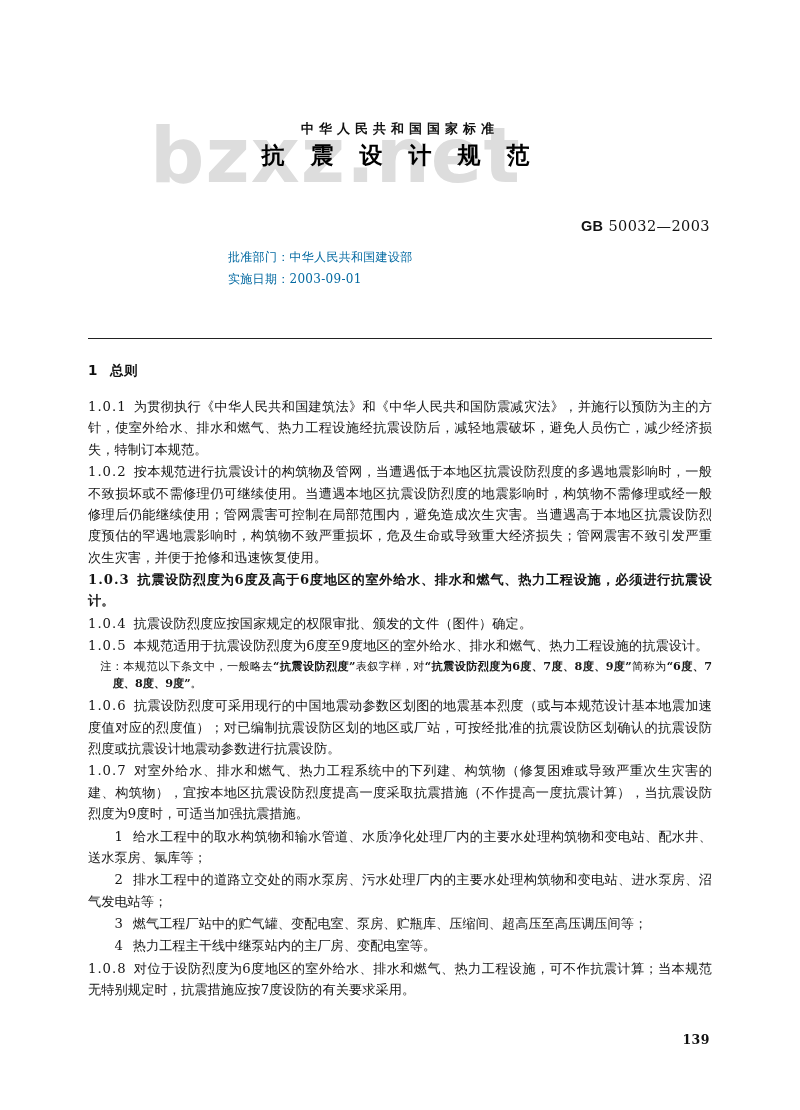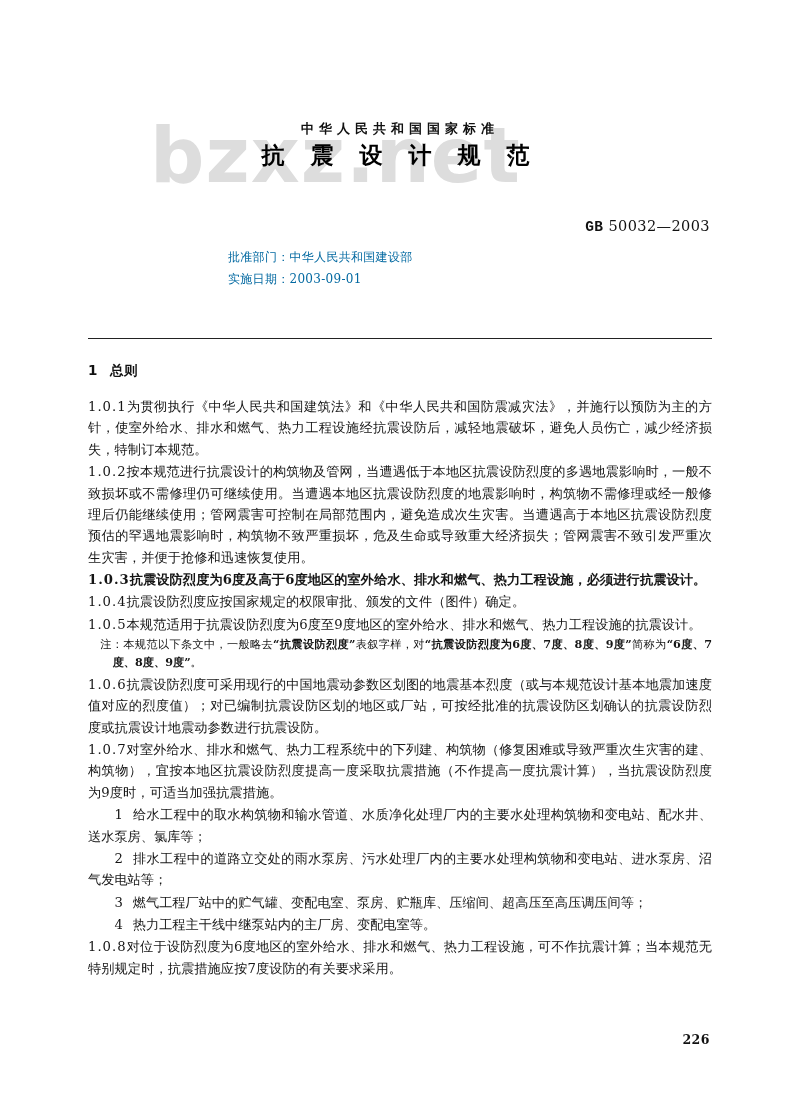--- a/index.html
+++ b/index.html
@@ -73,21 +73,21 @@
   .std-number {
     position: absolute;
     right: 90px;
     top: 218px;
     font-family: "DejaVu Serif", "Liberation Serif", serif;
     font-size: 14.5px;
     letter-spacing: 0.4px;
     color: #111;
   }
   .std-number b {
-    font-family: Liberation Mono, monospace;
+    font-family: Liberation Sans, sans-serif;
     font-weight: bold;
   }
 
   
   .approval {
     position: absolute;
     left: 228px;
     top: 246px;
     font-size: 12px;
     line-height: 1.85;
@@ -128,20 +128,21 @@
     margin: 0 0 1px 0;
     font-size: 13.2px;
     line-height: 1.62;
     text-align: justify;
     text-justify: inter-ideograph;
     letter-spacing: 0.1px;
     color: #151515;
   }
   p.clause .cnum {
     letter-spacing: 1px;
+    margin-right: 7px;
   }
   p.clause.bold { font-weight: bold; }
   p.clause.indent { text-indent: 2em; }
 
   p.item {
     margin: 0 0 1px 0;
     font-size: 13.2px;
     line-height: 1.62;
     text-align: justify;
     text-justify: inter-ideograph;
@@ -252,16 +253,16 @@
       <p class="item">
         <span class="inum">4</span><span>热力工程主干线中继泵站内的主厂房、变配电室等。</span>
       </p>
 
       <p class="clause">
         <span class="cnum">1.0.8</span><span>对位于设防烈度为6度地区的室外给水、排水和燃气、热力工程设施，可不作抗震计算；当本规范无特别规定时，抗震措施应按7度设防的有关要求采用。</span>
       </p>
 
     </div>
 
-    <div class="pagenum">226</div>
+    <div class="pagenum">139</div>
 
   </div>
 </div>
 
 </body></html>

